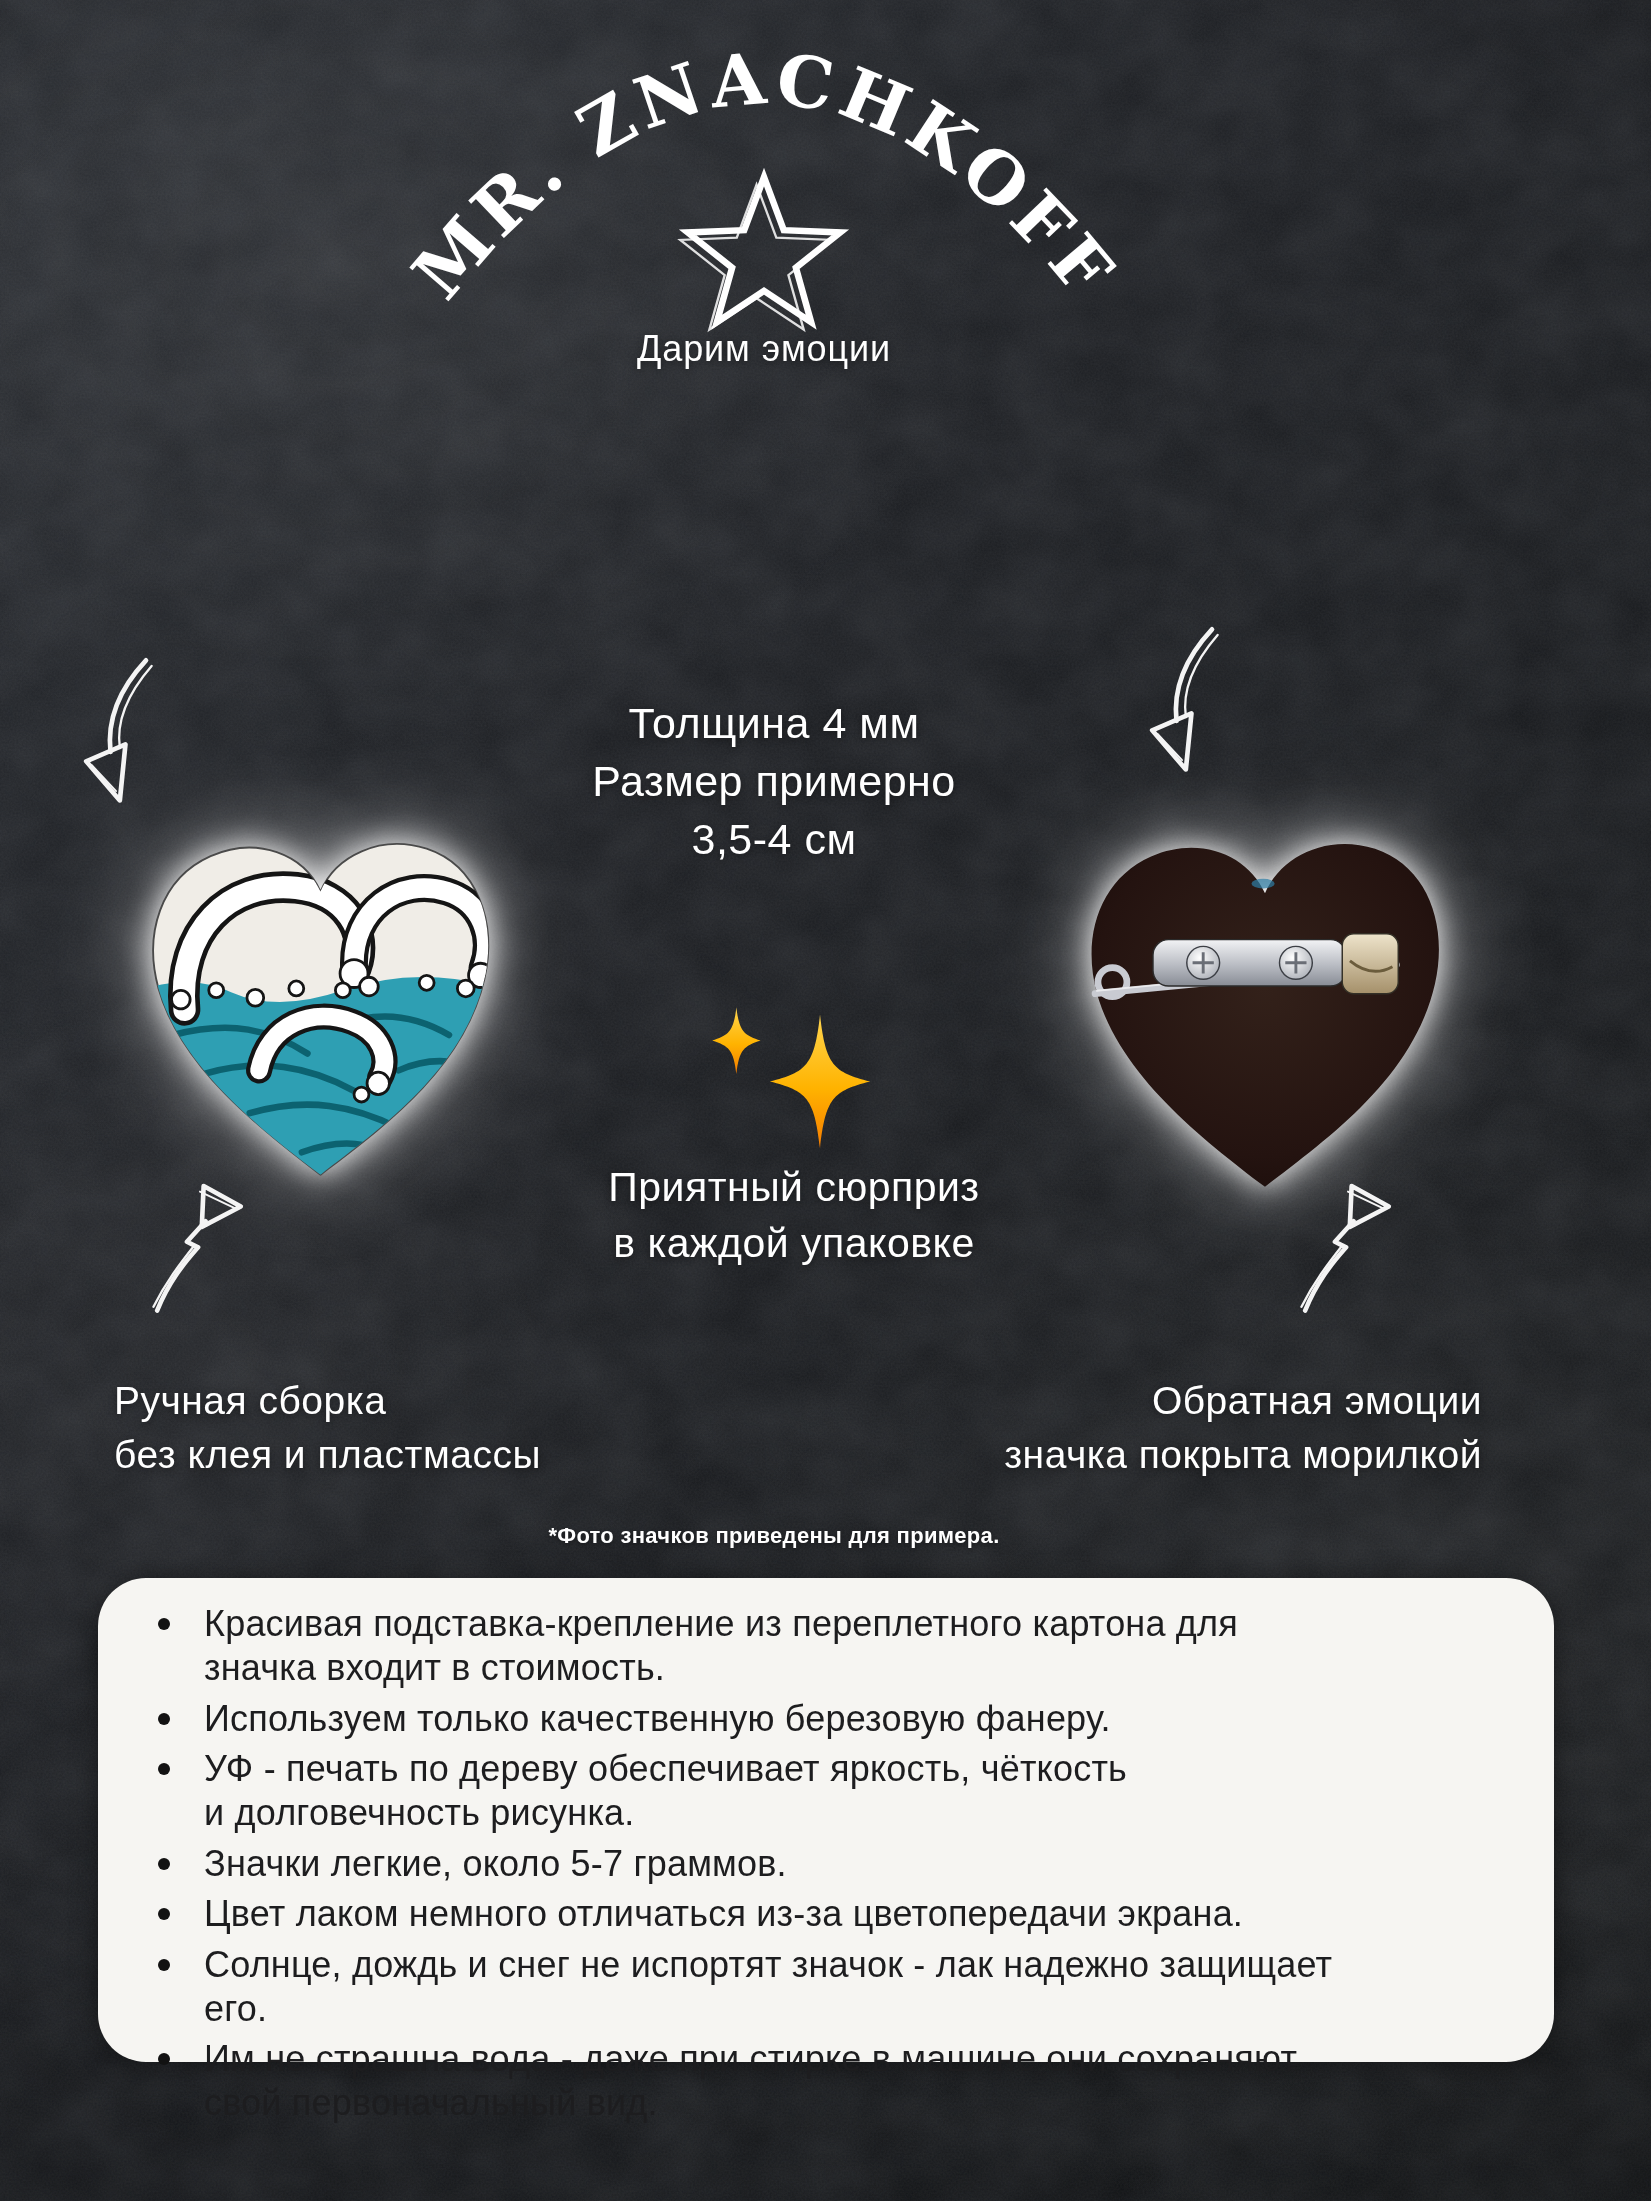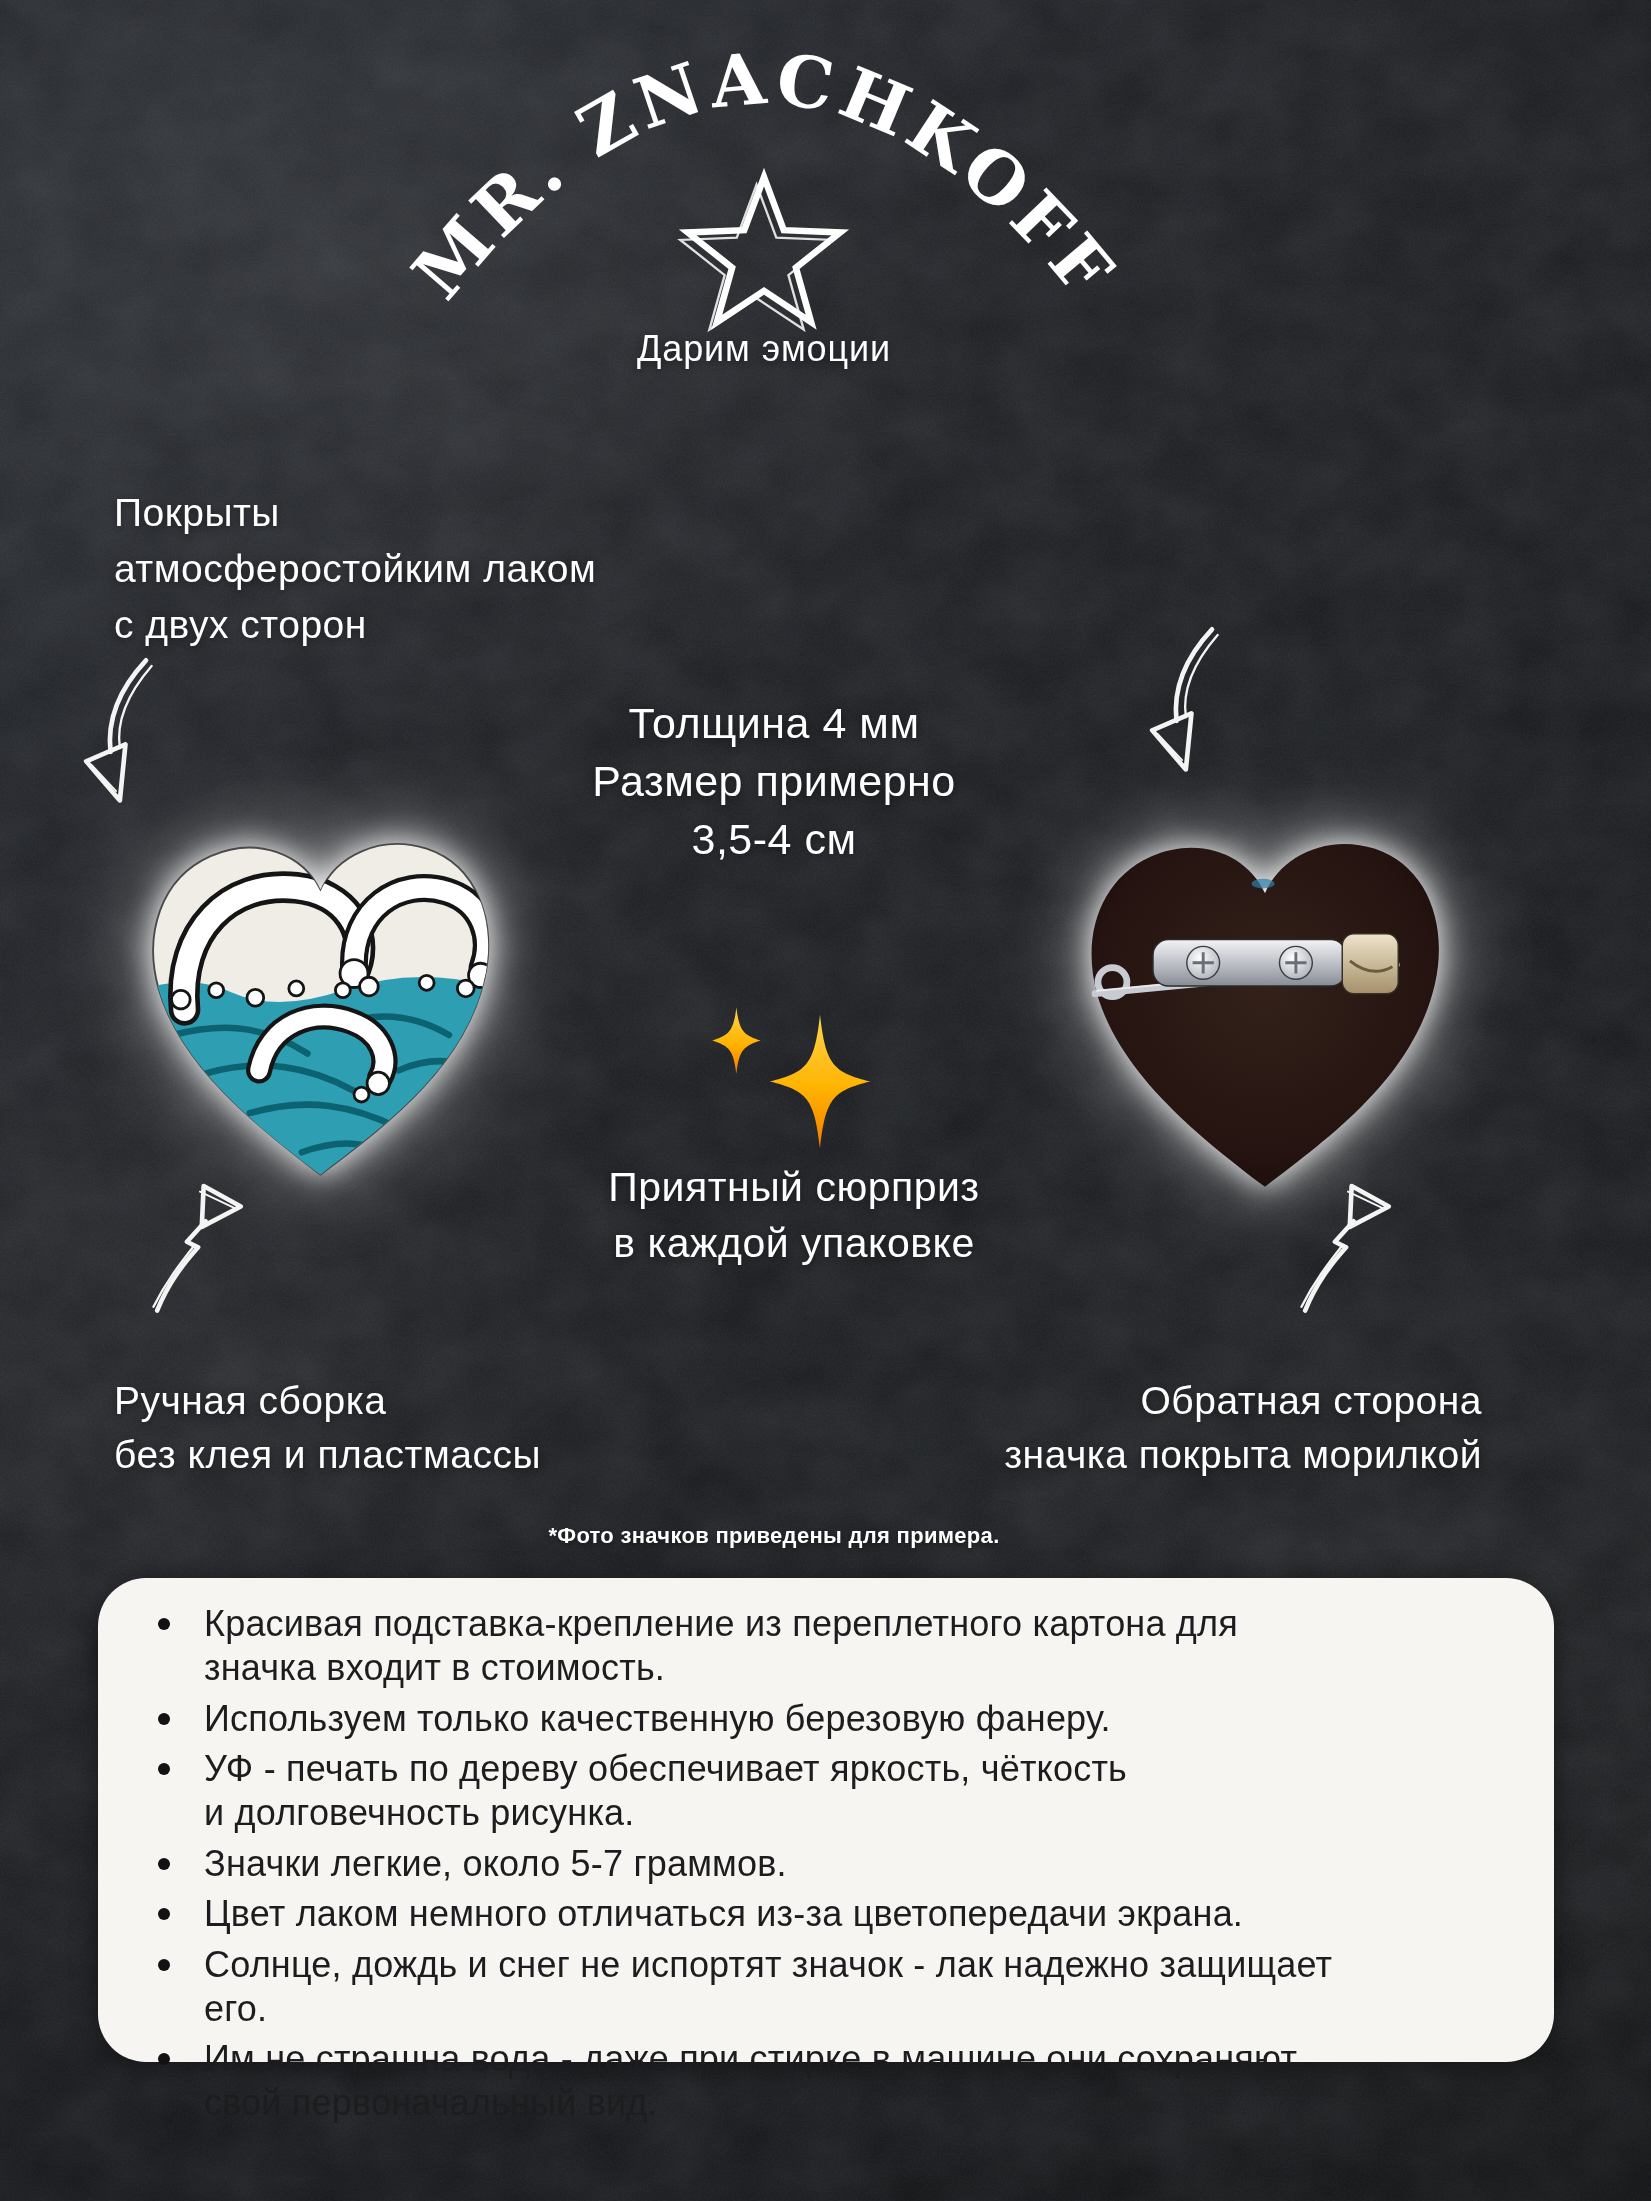--- a/index.html
+++ b/index.html
@@ -94,31 +94,28 @@
       <textPath href="#arcPath" startOffset="50%" text-anchor="middle">MR. ZNACHKOFF</textPath>
     </text>
     <g transform="translate(440,262)">
       <polygon points="0,-86 -21.2,-29.1 -81.8,-26.6 -34.2,11.1 -50.6,69.6 0,36 50.6,69.6 34.2,11.1 81.8,-26.6 21.2,-29.1" fill="none" stroke="#ffffff" stroke-width="2.5" opacity="0.85" transform="translate(-8,8)"></polygon>
       <polygon points="0,-86 -21.2,-29.1 -81.8,-26.6 -34.2,11.1 -50.6,69.6 0,36 50.6,69.6 34.2,11.1 81.8,-26.6 21.2,-29.1" fill="none" stroke="#ffffff" stroke-width="7" stroke-linejoin="miter"></polygon>
     </g>
   </svg>
 
   <div class="tagline">Дарим эмоции</div>
 
-  <div class="feat feat-tl">Покрыты
-атмосферостойким лаком
-с двух сторон</div>
   <div class="feat feat-center">Толщина 4 мм
 Размер примерно
 3,5-4 см</div>
   <div class="feat feat-surprise">Приятный сюрприз
 в каждой упаковке</div>
   <div class="feat feat-bl">Ручная сборка
 без клея и пластмассы</div>
-  <div class="feat feat-br">Обратная сторона
+  <div class="feat feat-br">Обратная эмоции
 значка покрыта морилкой</div>
 
   <svg class="badge badge-front" width="403" height="406" viewBox="0 0 432 436">
     <defs>
       <clipPath id="heartClip">
         <path d="M216,412 C150,362 66,296 42,212 C26,154 44,94 98,70 C148,48 198,68 216,108 C232,70 280,46 330,62 C384,80 406,140 392,202 C370,298 284,360 216,412 Z"></path>
       </clipPath>
     </defs>
     <path d="M216,412 C150,362 66,296 42,212 C26,154 44,94 98,70 C148,48 198,68 216,108 C232,70 280,46 330,62 C384,80 406,140 392,202 C370,298 284,360 216,412 Z" fill="#f0ede7" stroke="#4a4a4a" stroke-width="2"></path>
     <g clip-path="url(#heartClip)">

